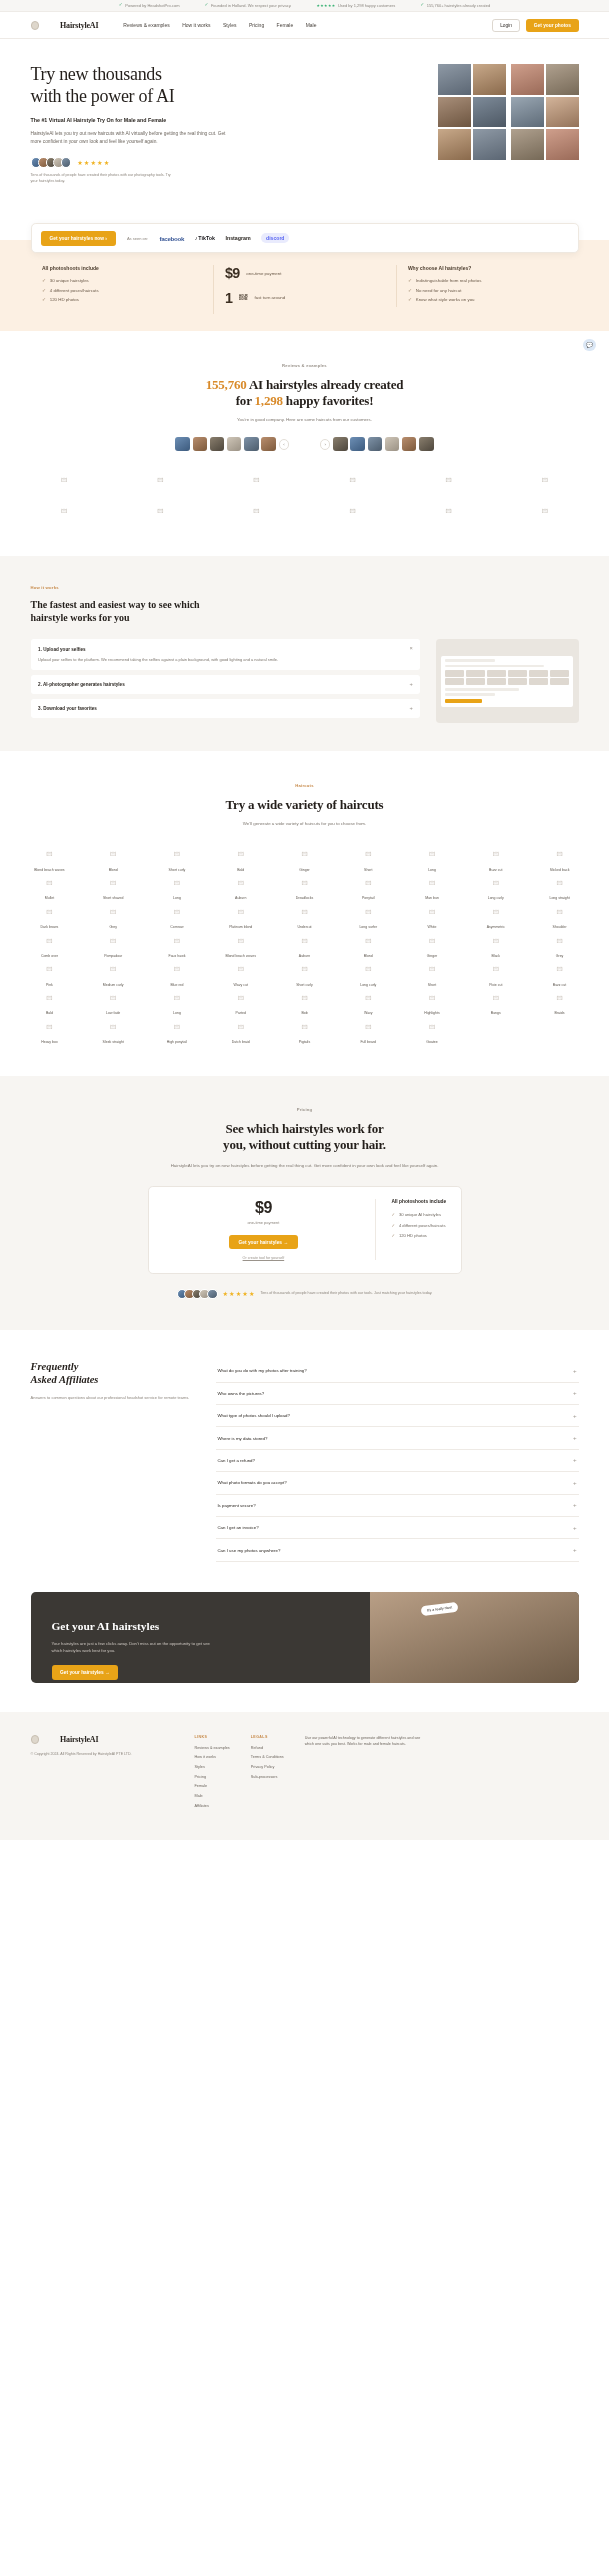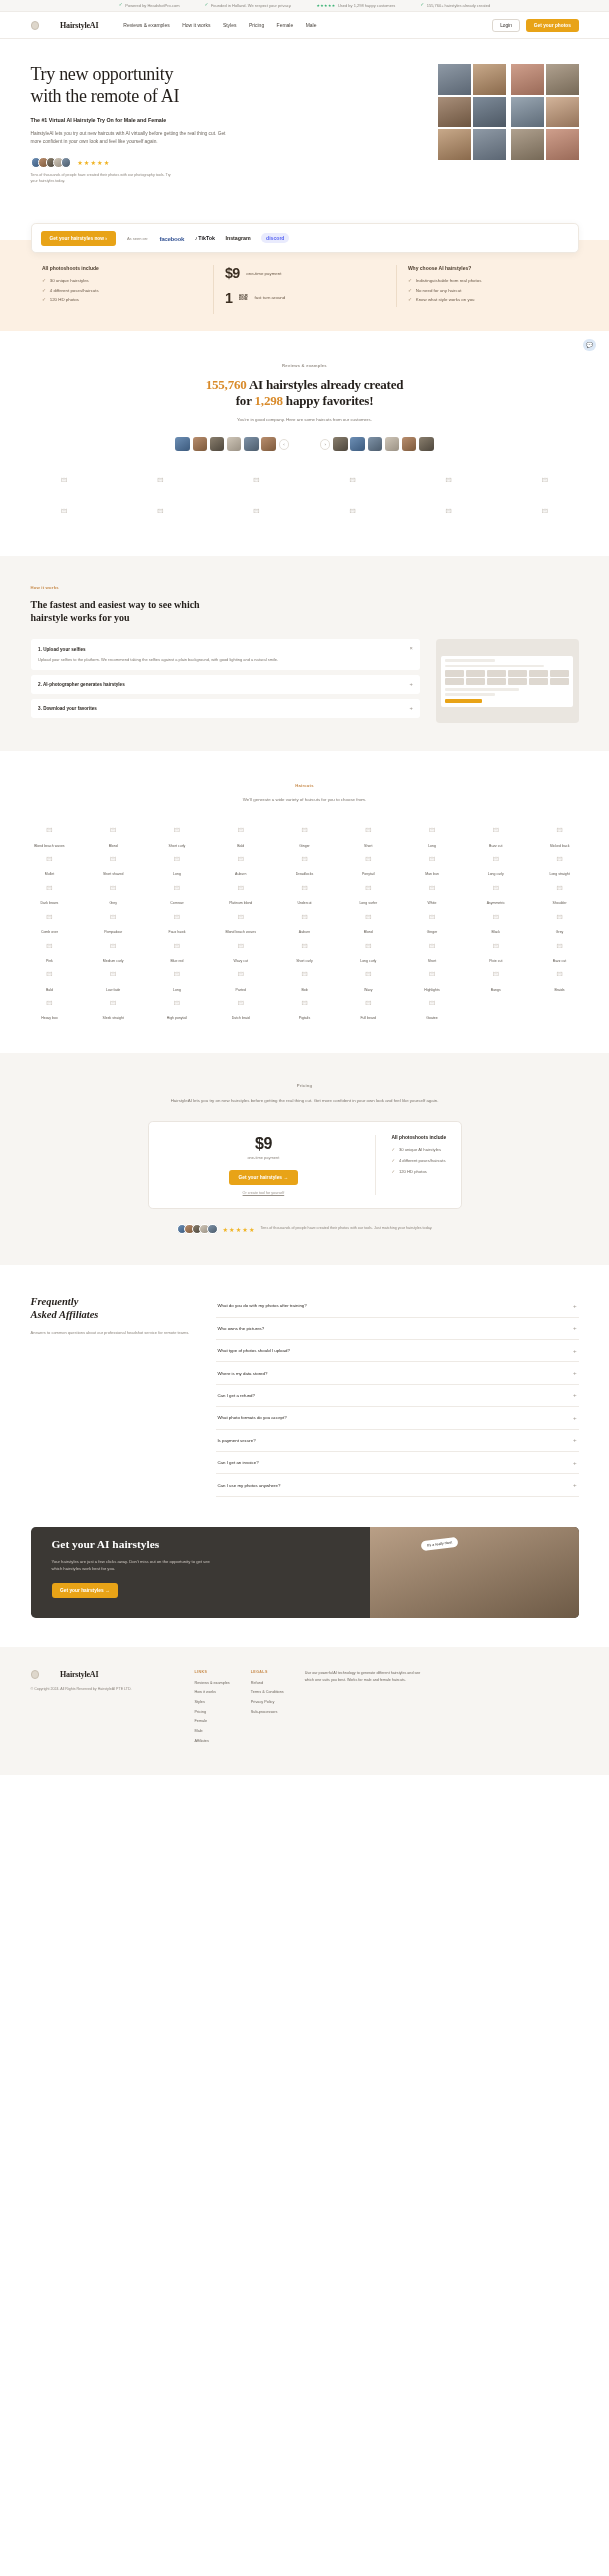--- a/index.html
+++ b/index.html
@@ -219,21 +219,21 @@
   .faq-right { flex: 1; }
   .faq-item {
     border-bottom: 1px solid #eeeae5; padding: 7.6px 1.9px;
     display: flex; align-items: center; justify-content: space-between; cursor: pointer;
   }
   .faq-q { font-size: 4.4px; color: #2b2621; }
   .faq-plus { font-size: 6.2px; color: #a29b93; line-height: 1; }
 
   
   .finalcta { margin: 0 30.5px 28.6px; background: #3b3834; border-radius: 4.8px; position: relative; overflow: hidden; height: 91px; }
-  .fc-text { padding: 11px 21px; width: 62%; }
+  .fc-text { padding: 28px 21px; width: 62%; }
   .fc-text h3 { font-family: "Liberation Serif", serif; font-size: 11.4px; font-weight: 700; color: #fff; }
   .fc-text p { font-size: 4.2px; color: #cdc7c0; line-height: 1.75; margin-top: 7.6px; max-width: 167px; }
   .fc-btn {
     margin-top: 10.5px; background: #e8a317; color: #fff; border: 0; border-radius: 2.9px;
     font-size: 4.8px; font-weight: 600; padding: 4.8px 8.6px; cursor: pointer;
   }
   .fc-photo {
     position: absolute; right: 0; top: 0; bottom: 0; width: 38%;
     background: linear-gradient(160deg,#b99f86,#6d5a46);
   }
@@ -297,22 +297,22 @@
     <a href="#">Male</a>
   </nav>
   <div class="nav-right">
     <button class="btn-login">Login</button>
     <button class="btn-primary">Get your photos</button>
   </div>
 </header>
 
 <section class="hero">
   <h1>
-    <span>Try new opportunity</span><br>
-    <span>with the remote of AI</span>
+    <span>Try new thousands</span><br>
+    <span>with the power of AI</span>
   </h1>
   <div class="sub">The #1 Virtual AI Hairstyle Try On for Male and Female</div>
   <p class="body">HairstyleAI lets you try out new haircuts with AI virtually before getting the real thing cut. Get more confident in your own look and feel like yourself again.</p>
 
   <div class="proof">
     <div class="avatars">
       <span class="a1"></span>
       <span class="a2"></span>
       <span class="a3"></span>
       <span class="a4"></span>
@@ -499,20 +499,21 @@
         <div class="ss-bar w60"></div>
         <div class="ss-bar w40"></div>
         <div class="ss-btn"></div>
       </div>
     </div>
   </div>
 </section>
 
 <section class="sec">
   <div class="eyebrow">Haircuts</div>
+  <h2 class="big">Try a wide variety of haircuts</h2>
   <div class="sec-sub">We'll generate a wide variety of haircuts for you to choose from.</div>
   <div class="cut-grid" id="cut-grid">
       <div class="cut">
         <div class="cut-ph">🖾</div>
         <div class="cut-label">Blond beach waves</div>
       </div>
       <div class="cut">
         <div class="cut-ph">🖾</div>
         <div class="cut-label">Blond</div>
       </div>
@@ -750,20 +751,24 @@
       </div>
       <div class="cut">
         <div class="cut-ph">🖾</div>
         <div class="cut-label">Goatee</div>
       </div>
     </div>
 </section>
 
 <section class="pricing">
   <div class="eyebrow grey">Pricing</div>
+  <h2 class="big">
+    <span>See which hairstyles work for</span><br>
+    <span>you, without cutting your hair.</span>
+  </h2>
   <div class="sec-sub">HairstyleAI lets you try on new hairstyles before getting the real thing cut. Get more confident in your own look and feel like yourself again.</div>
 
   <div class="price-card">
     <div class="pc-left">
       <div class="pc-price">$9</div>
       <div class="pc-note">one-time payment</div>
       <button class="pc-btn">
         <span>Get your hairstyles</span>
         <span>→</span>
       </button>

